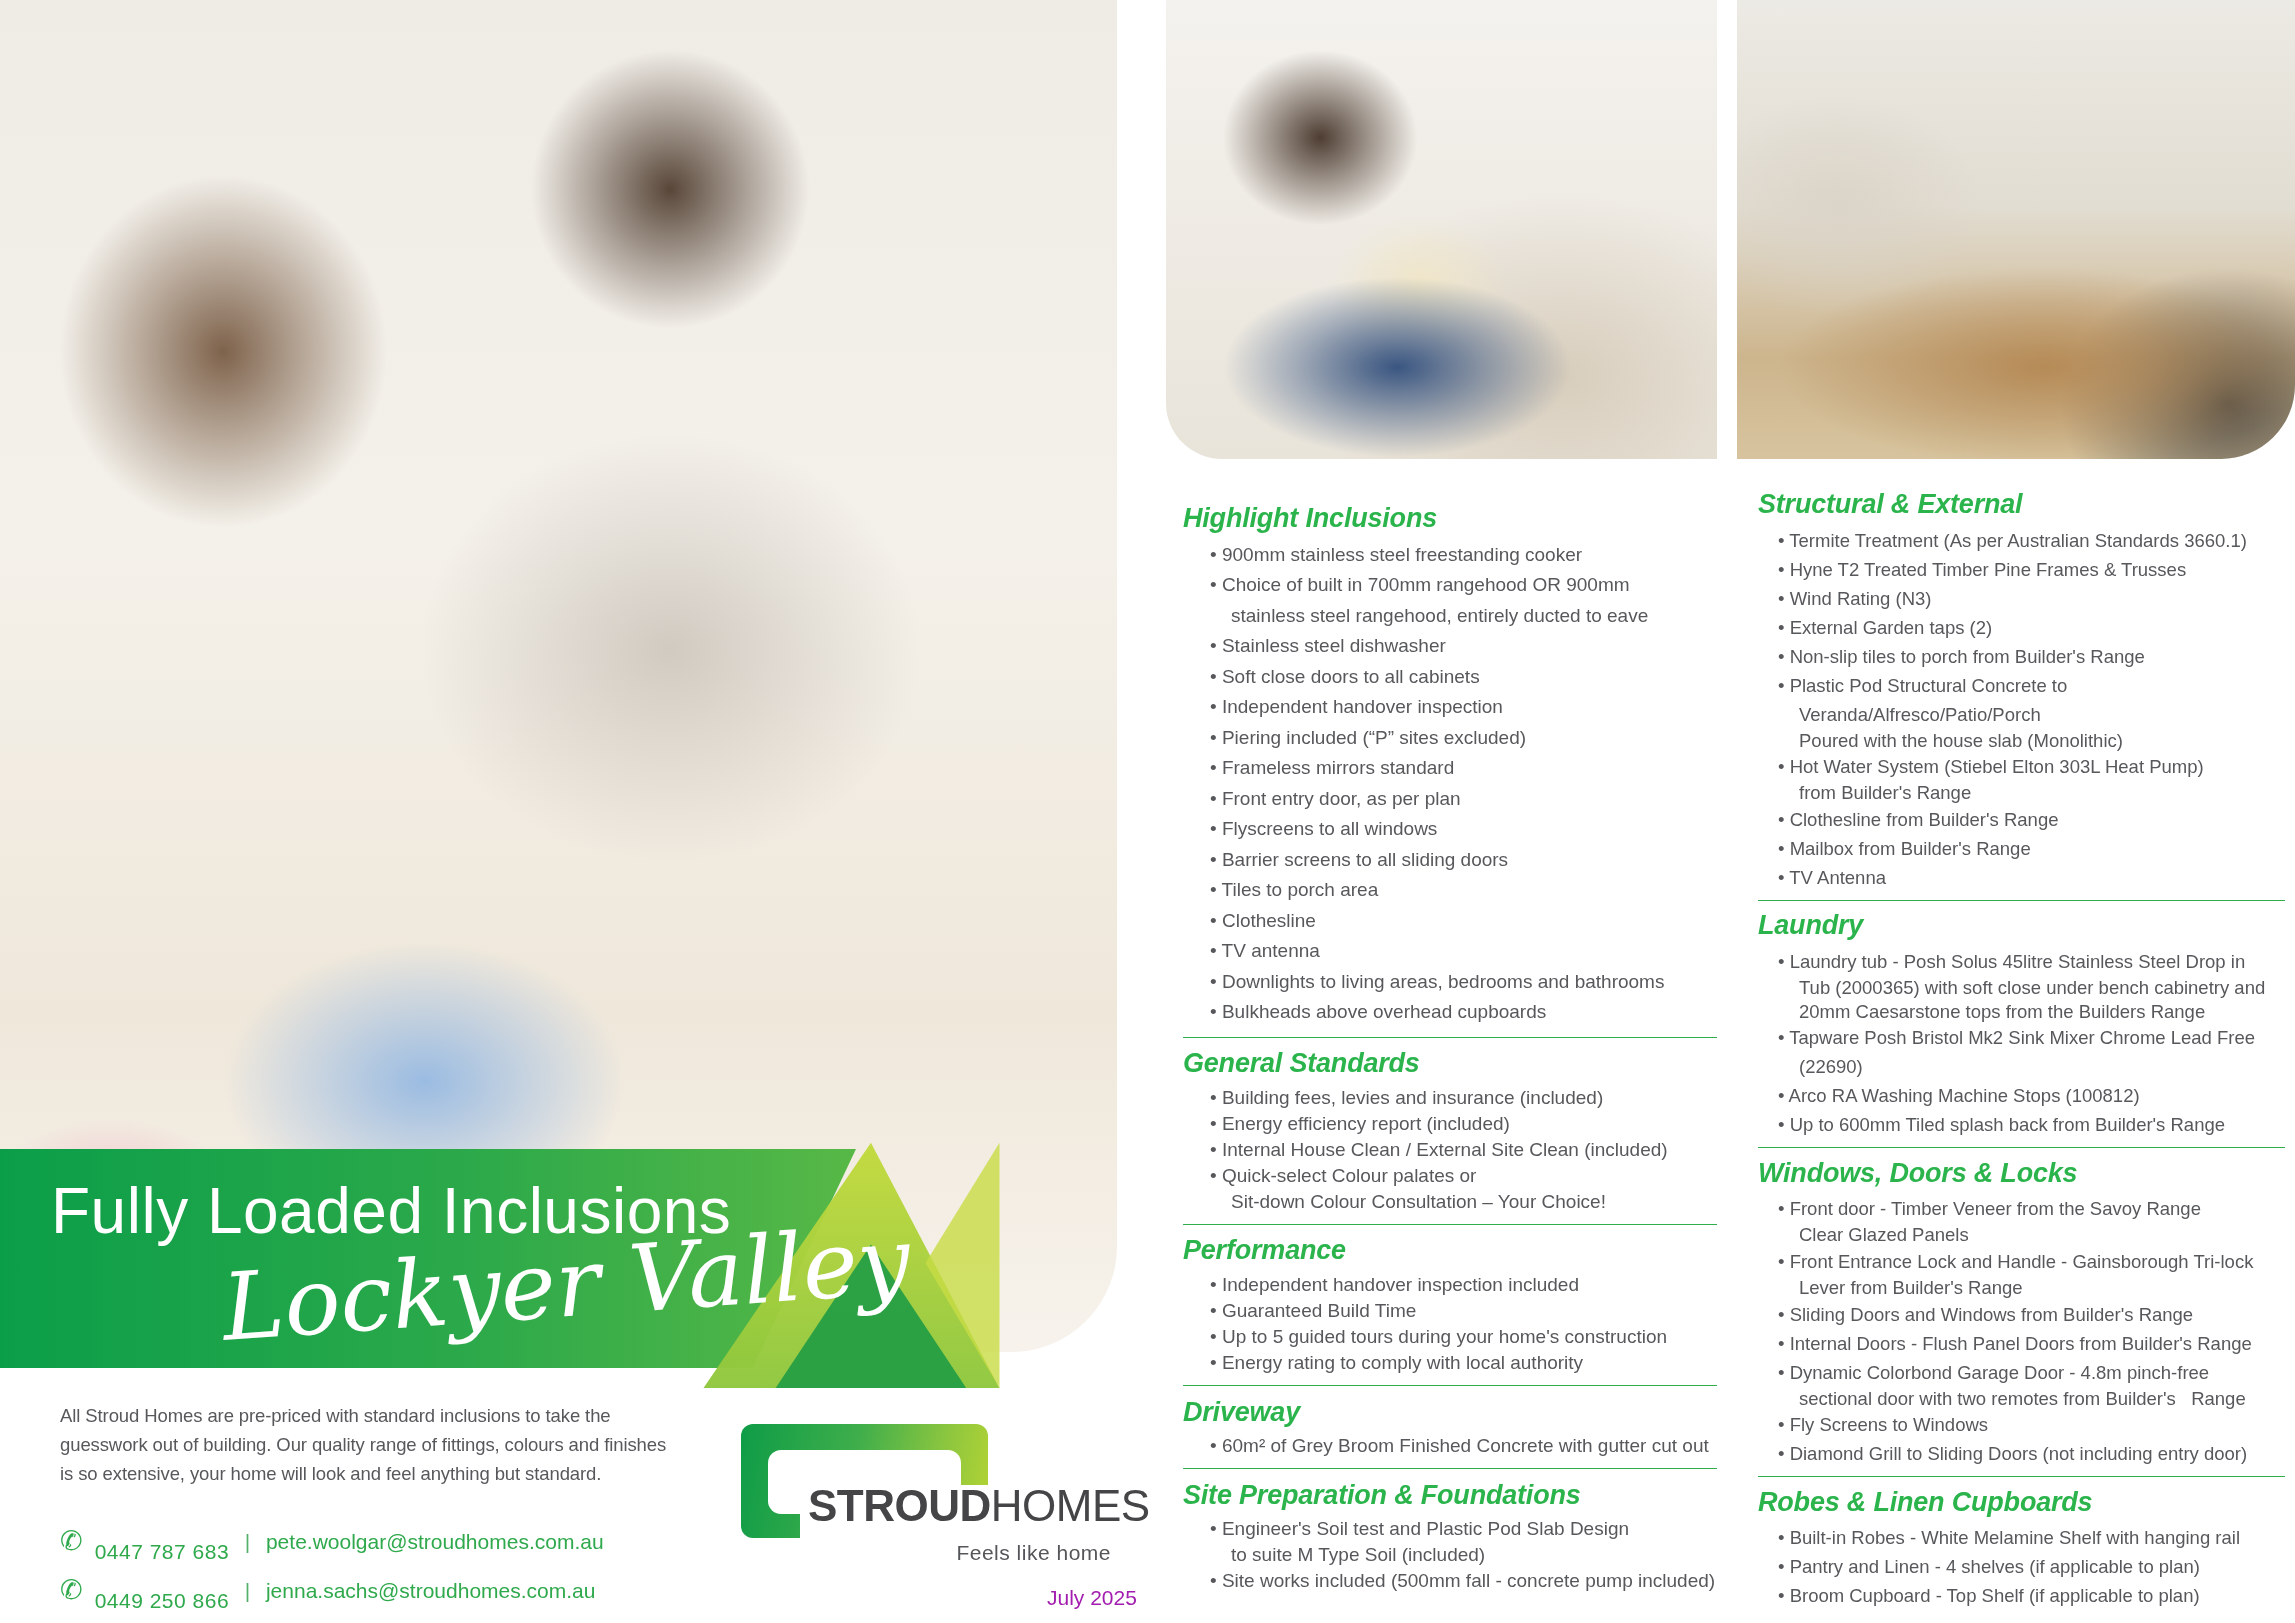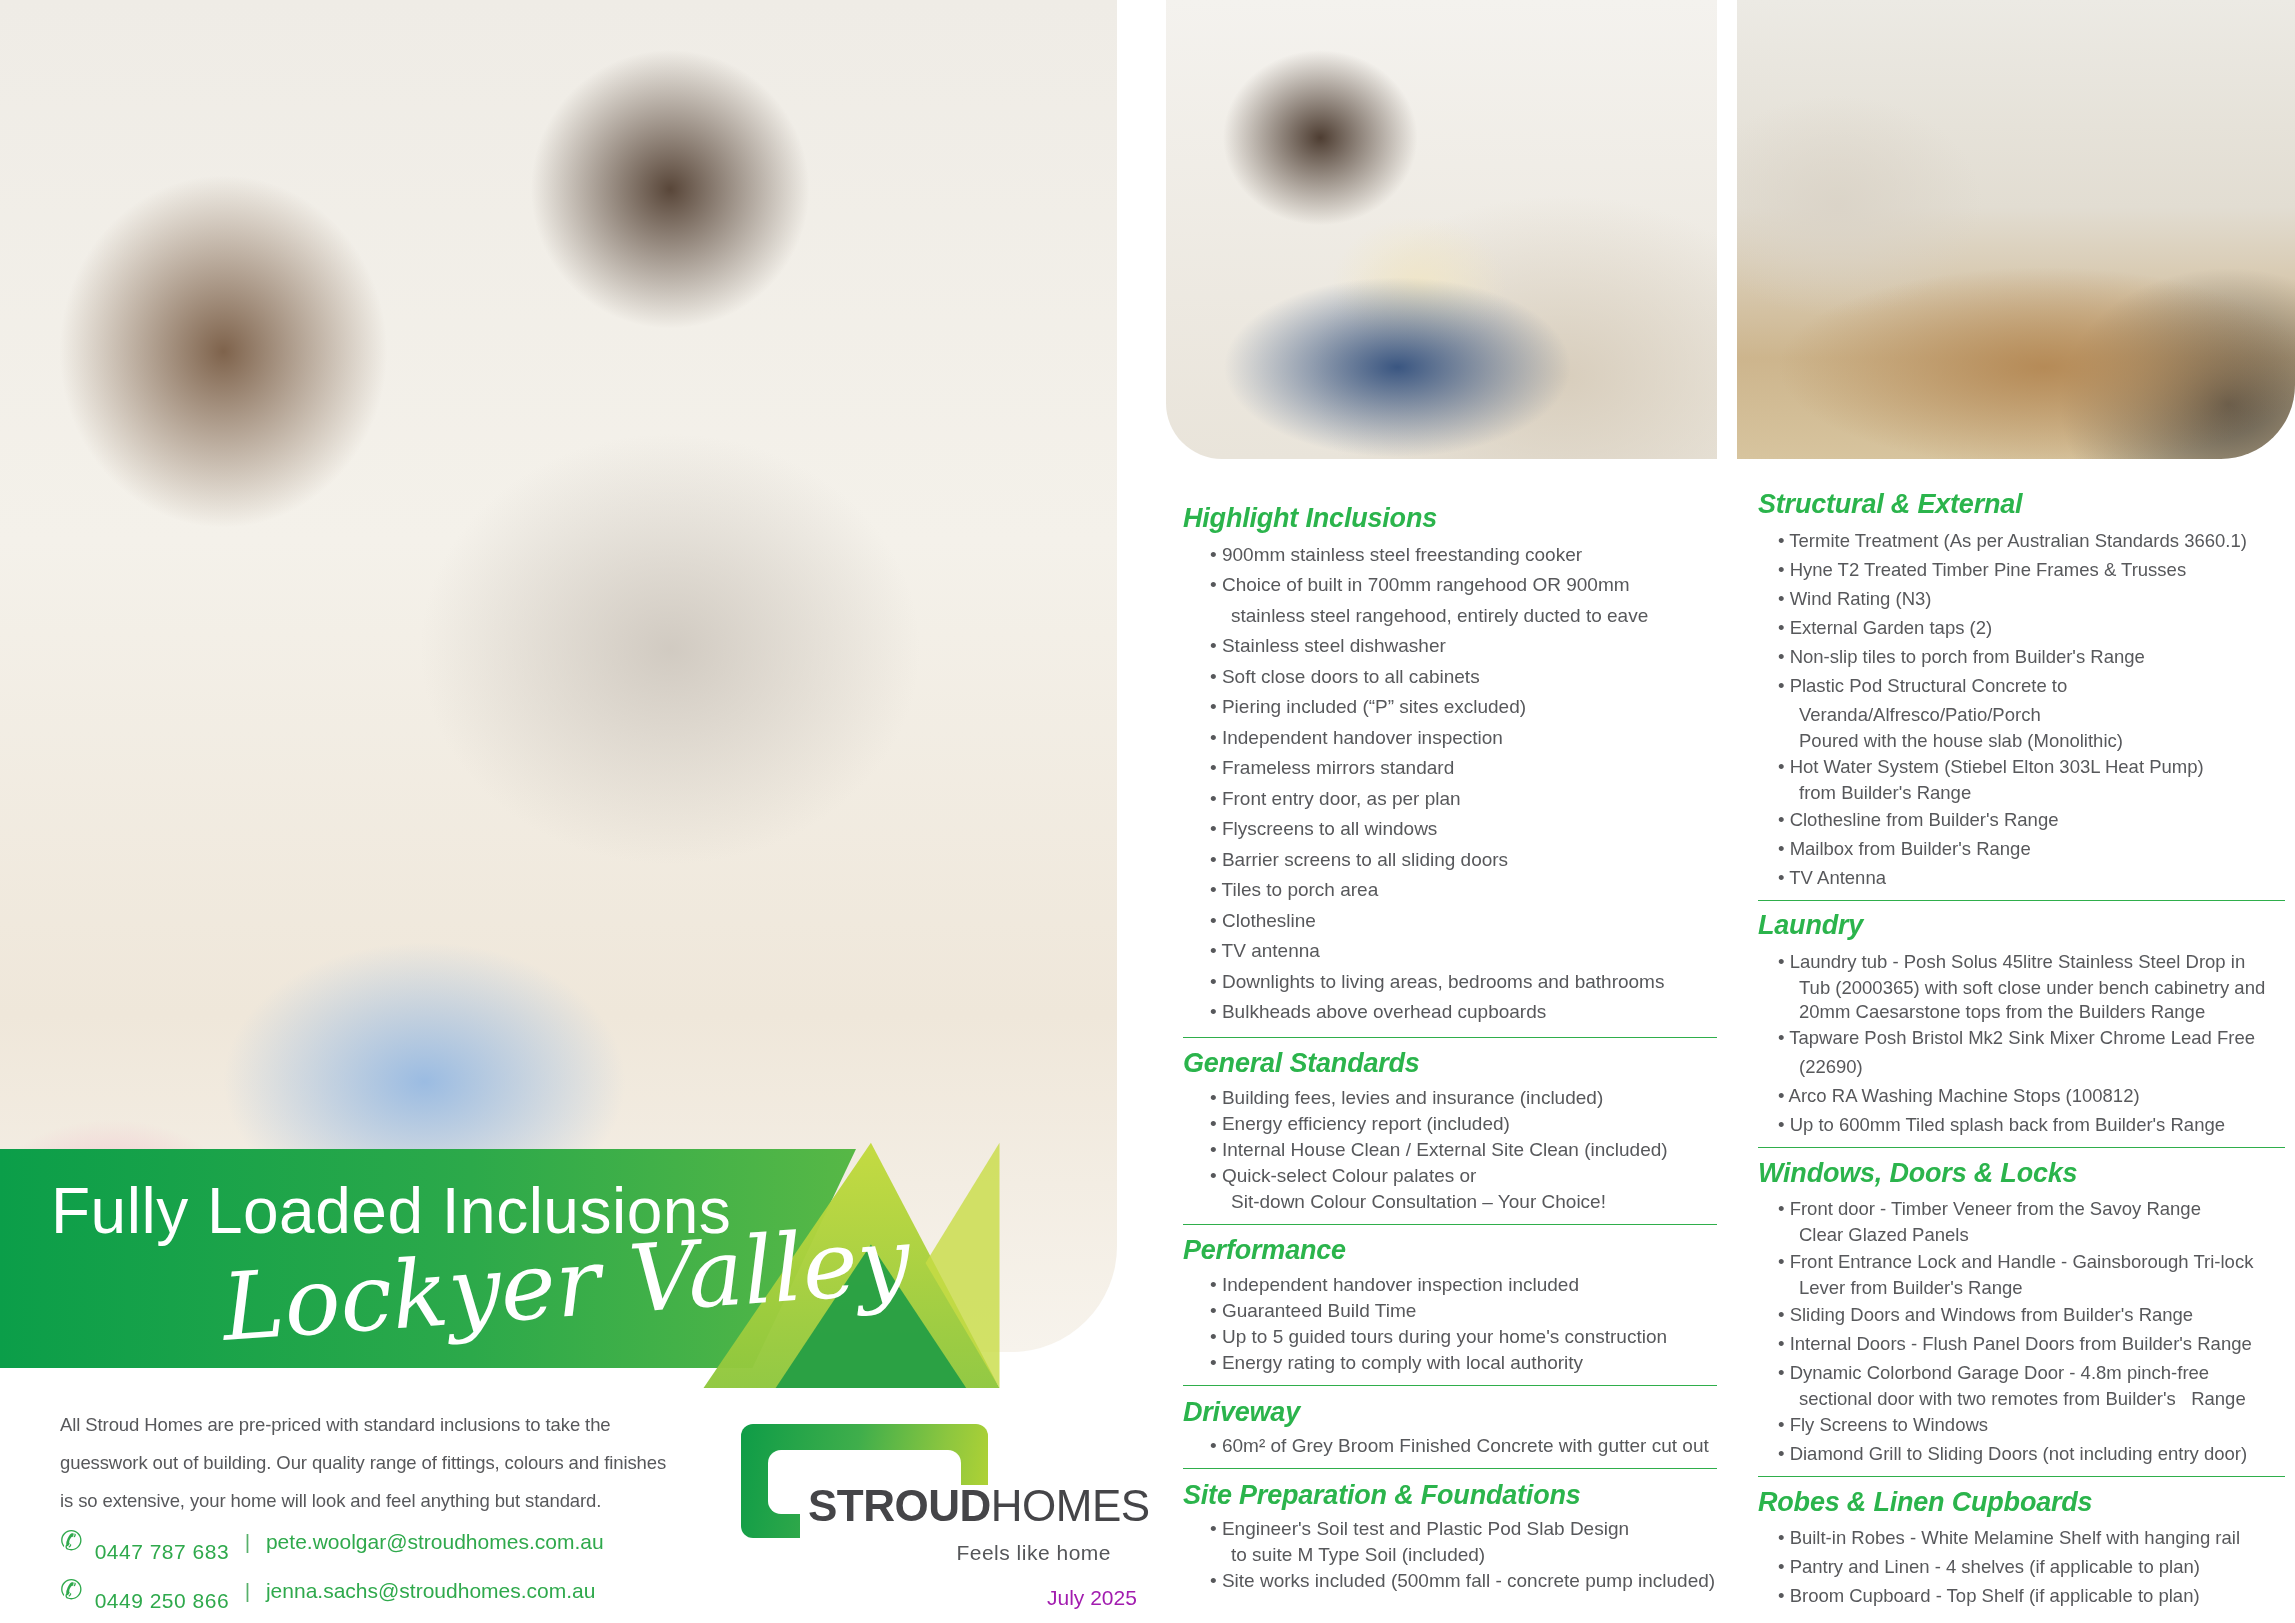--- a/index.html
+++ b/index.html
@@ -51,21 +51,21 @@
   .banner-script{
     position:absolute;left:222px;top:1238px;width:463px;z-index:5;color:#ffffff;
     font-family:"DejaVu Serif",serif;font-style:italic;font-size:93px;
     text-align:center;transform:rotate(-4deg);white-space:nowrap;
   }
   
   .intro{
     position:absolute;left:60px;top:1401px;z-index:5;color:#57585b;
     font-size:18.5px;line-height:29px;letter-spacing:-0.1px;white-space:nowrap;
   }
-  .intro span{display:block;margin-top:9px;}
+  .intro span{display:block;}
   .contact-row{
     position:absolute;left:60px;z-index:5;display:flex;align-items:center;
     color:#2fa94c;font-size:21px;white-space:nowrap;
   }
   .contact-row .phone-glyph{font-size:27px;margin-right:12px;line-height:27px;}
   .contact-row .num{letter-spacing:0.5px;margin-top:21px;}
   .contact-row .sep{margin:0 15.7px;color:#57b06a;font-weight:300;}
   .contact-1{top:1519px;}
   .contact-2{top:1568px;}
   
@@ -167,22 +167,22 @@
 
 <div class="page-date">July 2025</div>
 
 <div class="col col-middle" id="col-middle">
     <div class="sec-heading">Highlight Inclusions</div>
     <div class="line lg"><span class="blt">• </span>900mm stainless steel freestanding cooker</div>
     <div class="line lg"><span class="blt">• </span>Choice of built in 700mm rangehood OR 900mm</div>
     <div class="line cont lg">stainless steel rangehood, entirely ducted to eave</div>
     <div class="line lg"><span class="blt">• </span>Stainless steel dishwasher</div>
     <div class="line lg"><span class="blt">• </span>Soft close doors to all cabinets</div>
+    <div class="line lg"><span class="blt">• </span>Independent handover inspection</div>
     <div class="line lg"><span class="blt">• </span>Piering included (“P” sites excluded)</div>
-    <div class="line lg"><span class="blt">• </span>Independent handover inspection</div>
     <div class="line lg"><span class="blt">• </span>Frameless mirrors standard</div>
     <div class="line lg"><span class="blt">• </span>Front entry door, as per plan</div>
     <div class="line lg"><span class="blt">• </span>Flyscreens to all windows</div>
     <div class="line lg"><span class="blt">• </span>Barrier screens to all sliding doors</div>
     <div class="line lg"><span class="blt">• </span>Tiles to porch area</div>
     <div class="line lg"><span class="blt">• </span>Clothesline</div>
     <div class="line lg"><span class="blt">• </span>TV antenna</div>
     <div class="line lg"><span class="blt">• </span>Downlights to living areas, bedrooms and bathrooms</div>
     <div class="line lg"><span class="blt">• </span>Bulkheads above overhead cupboards</div>
     <div class="divider"></div>

